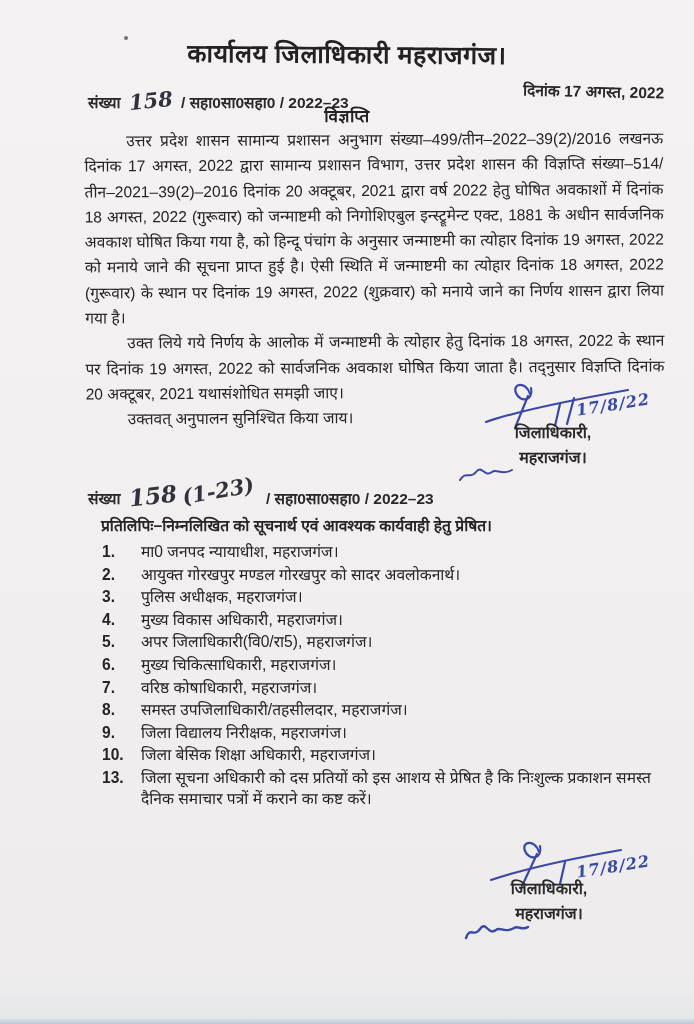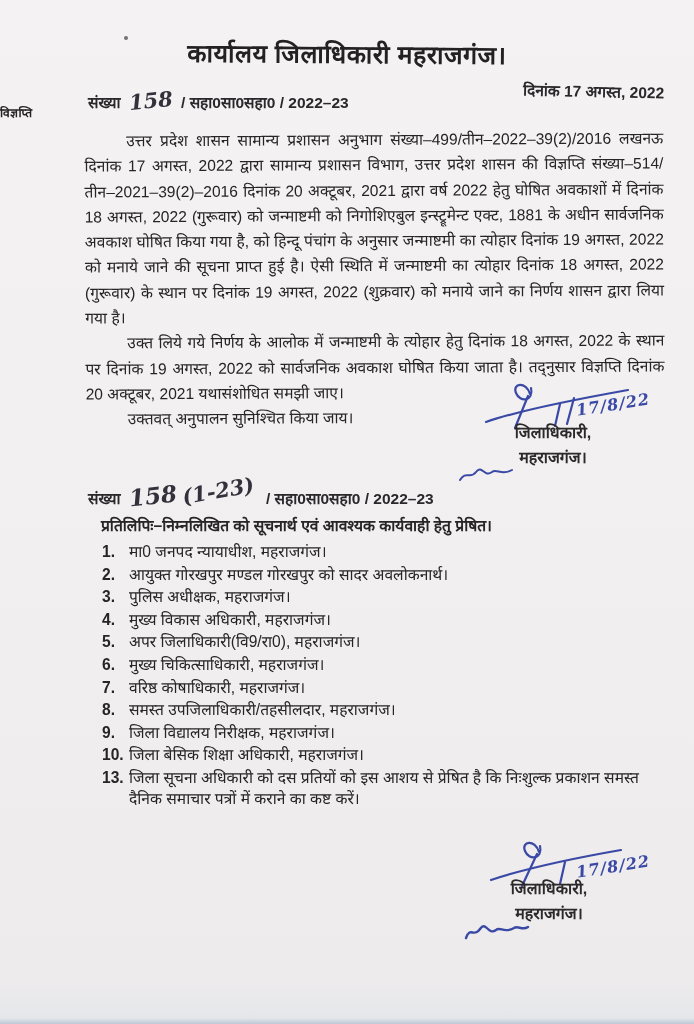--- a/index.html
+++ b/index.html
@@ -39,22 +39,22 @@
     white-space:nowrap;
   }
   .hw{
     font-family:"DejaVu Serif","Liberation Serif",serif;
     font-style:italic; font-weight:bold;
     color:#33313b;
   }
   .ref-line .hw{ font-size:21px; display:inline-block; transform:rotate(-5deg); margin:0 4px; }
   .notice-heading{
     position:absolute; top:104px; left:0; right:0;
-    text-align:left;
-    font-size:12px; font-weight:bold; color:#242223;
+    text-align:center;
+    font-size:17px; font-weight:bold; color:#242223;
     letter-spacing:.5px;
   }
   .body-block{
     position:absolute; top:127px; left:85px; right:30px;
     font-size:15.6px; line-height:25.3px;
     text-align:justify;
     color:#262425;
     transform:rotate(-.3deg);
   }
   .body-block p{ text-indent:42px; margin:0; }
@@ -98,21 +98,21 @@
   }
   .recipients li{
     display:flex;
     line-height:21px;
     margin-bottom:1.6px;
   }
   .recipients .no{
     flex:0 0 27px;
     font-weight:bold;
   }
-  .recipients .txt{ flex:1; }
+  .recipients .txt{ flex:1;margin-left:12px; }
   .bottom-edge{
     position:absolute; left:0; right:0; bottom:0; height:6px;
     background:linear-gradient(180deg,rgba(160,175,195,0),rgba(160,175,195,.55));
   }
 </style>
 </head>
 <body>
 
 <div class="page">
 
@@ -175,21 +175,21 @@
     <li>
         <span class="no">3.</span>
         <span class="txt">पुलिस अधीक्षक, महराजगंज।</span>
       </li>
     <li>
         <span class="no">4.</span>
         <span class="txt">मुख्य विकास अधिकारी, महराजगंज।</span>
       </li>
     <li>
         <span class="no">5.</span>
-        <span class="txt">अपर जिलाधिकारी(वि9/रा0), महराजगंज।</span>
+        <span class="txt">अपर जिलाधिकारी(वि0/रा5), महराजगंज।</span>
       </li>
     <li>
         <span class="no">6.</span>
         <span class="txt">मुख्य चिकित्साधिकारी, महराजगंज।</span>
       </li>
     <li>
         <span class="no">7.</span>
         <span class="txt">वरिष्ठ कोषाधिकारी, महराजगंज।</span>
       </li>
     <li>

